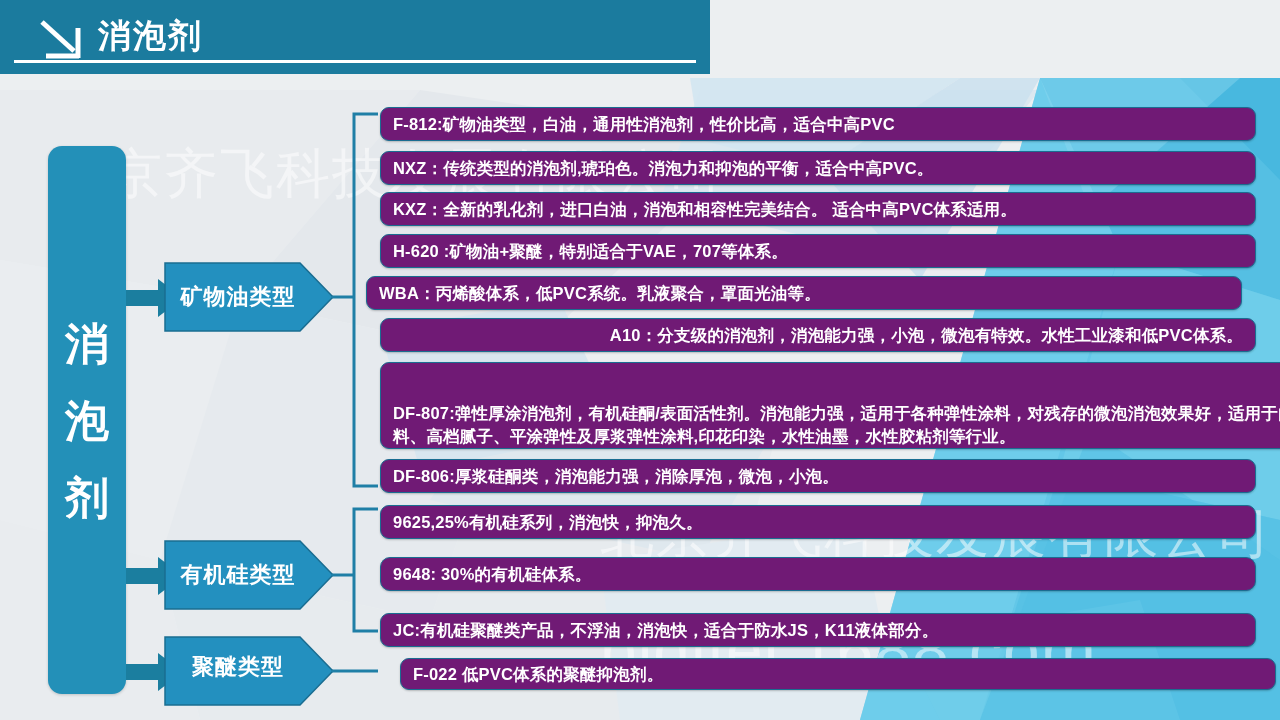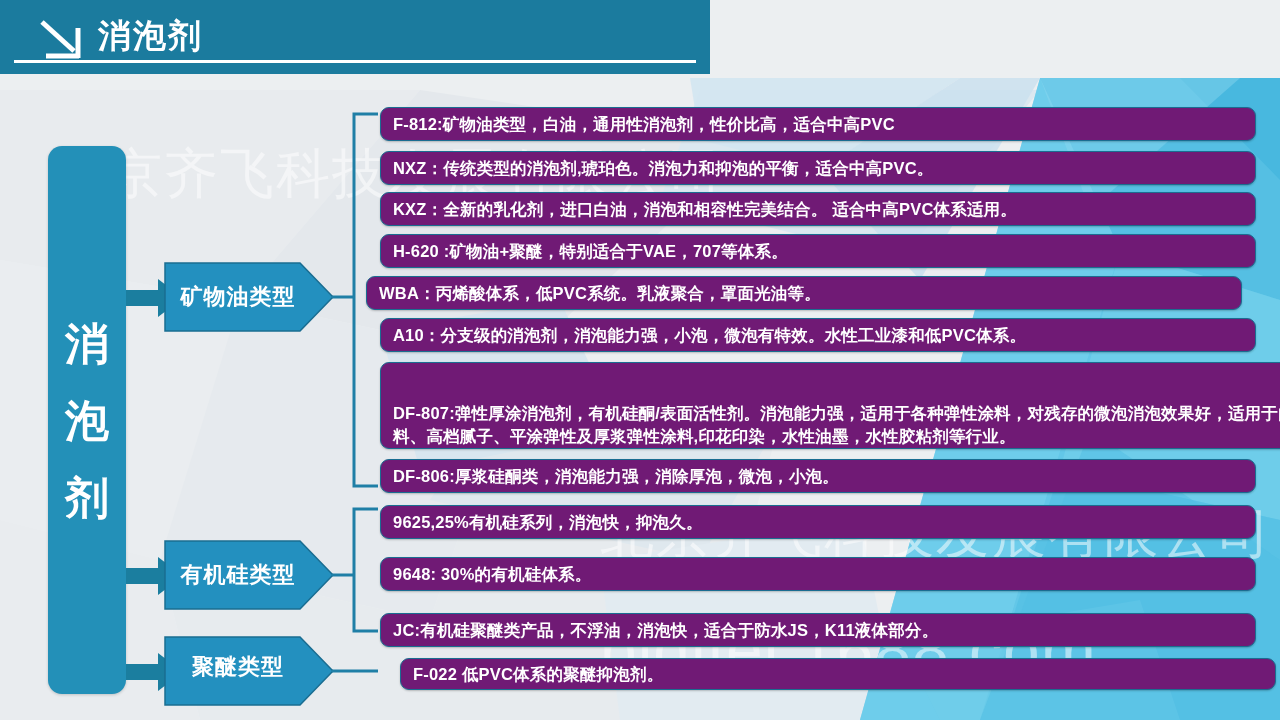--- a/index.html
+++ b/index.html
@@ -219,37 +219,37 @@
   </div>
 
   <div class="pill" style="left:380px;top:234px;width:876px;height:34px;">
     <div class="ptext">H-620 :矿物油+聚醚，特别适合于VAE，707等体系。</div>
   </div>
 
   <div class="pill" style="left:366px;top:276px;width:876px;height:34px;">
     <div class="ptext">WBA：丙烯酸体系，低PVC系统。乳液聚合，罩面光油等。</div>
   </div>
 
-  <div class="pill" style="left:380px;top:318px;width:876px;height:34px;">
+  <div class="pill" style="left:380px;top:318px;width:876px;height:34px;text-align:right;">
     <div class="ptext">A10：分支级的消泡剂，消泡能力强，小泡，微泡有特效。水性工业漆和低PVC体系。</div>
   </div>
 
   <div class="pill tall" style="left:380px;top:362px;width:990px;height:87px;align-items:flex-end;">
     <div class="ptext">DF-807:弹性厚涂消泡剂，有机硅酮/表面活性剂。消泡能力强，适用于各种弹性涂料，对残存的微泡消泡效果好，适用于内外墙涂料、高档腻子、平涂弹性及厚浆弹性涂料,印花印染，水性油墨，水性胶粘剂等行业。</div>
   </div>
 
   <div class="pill" style="left:380px;top:459px;width:876px;height:34px;">
     <div class="ptext">DF-806:厚浆硅酮类，消泡能力强，消除厚泡，微泡，小泡。</div>
   </div>
 
   <div class="pill" style="left:380px;top:505px;width:876px;height:34px;">
     <div class="ptext">9625,25%有机硅系列，消泡快，抑泡久。</div>
   </div>
 
-  <div class="pill" style="left:380px;top:557px;width:876px;height:34px;">
+  <div class="pill" style="left:380px;top:557px;width:876px;height:34px;border-radius:10px;">
     <div class="ptext">9648: 30%的有机硅体系。</div>
   </div>
 
   <div class="pill" style="left:380px;top:613px;width:876px;height:34px;">
     <div class="ptext">JC:有机硅聚醚类产品，不浮油，消泡快，适合于防水JS，K11液体部分。</div>
   </div>
 
   <div class="pill" style="left:400px;top:658px;width:876px;height:32px;">
     <div class="ptext">F-022   低PVC体系的聚醚抑泡剂。</div>
   </div>

